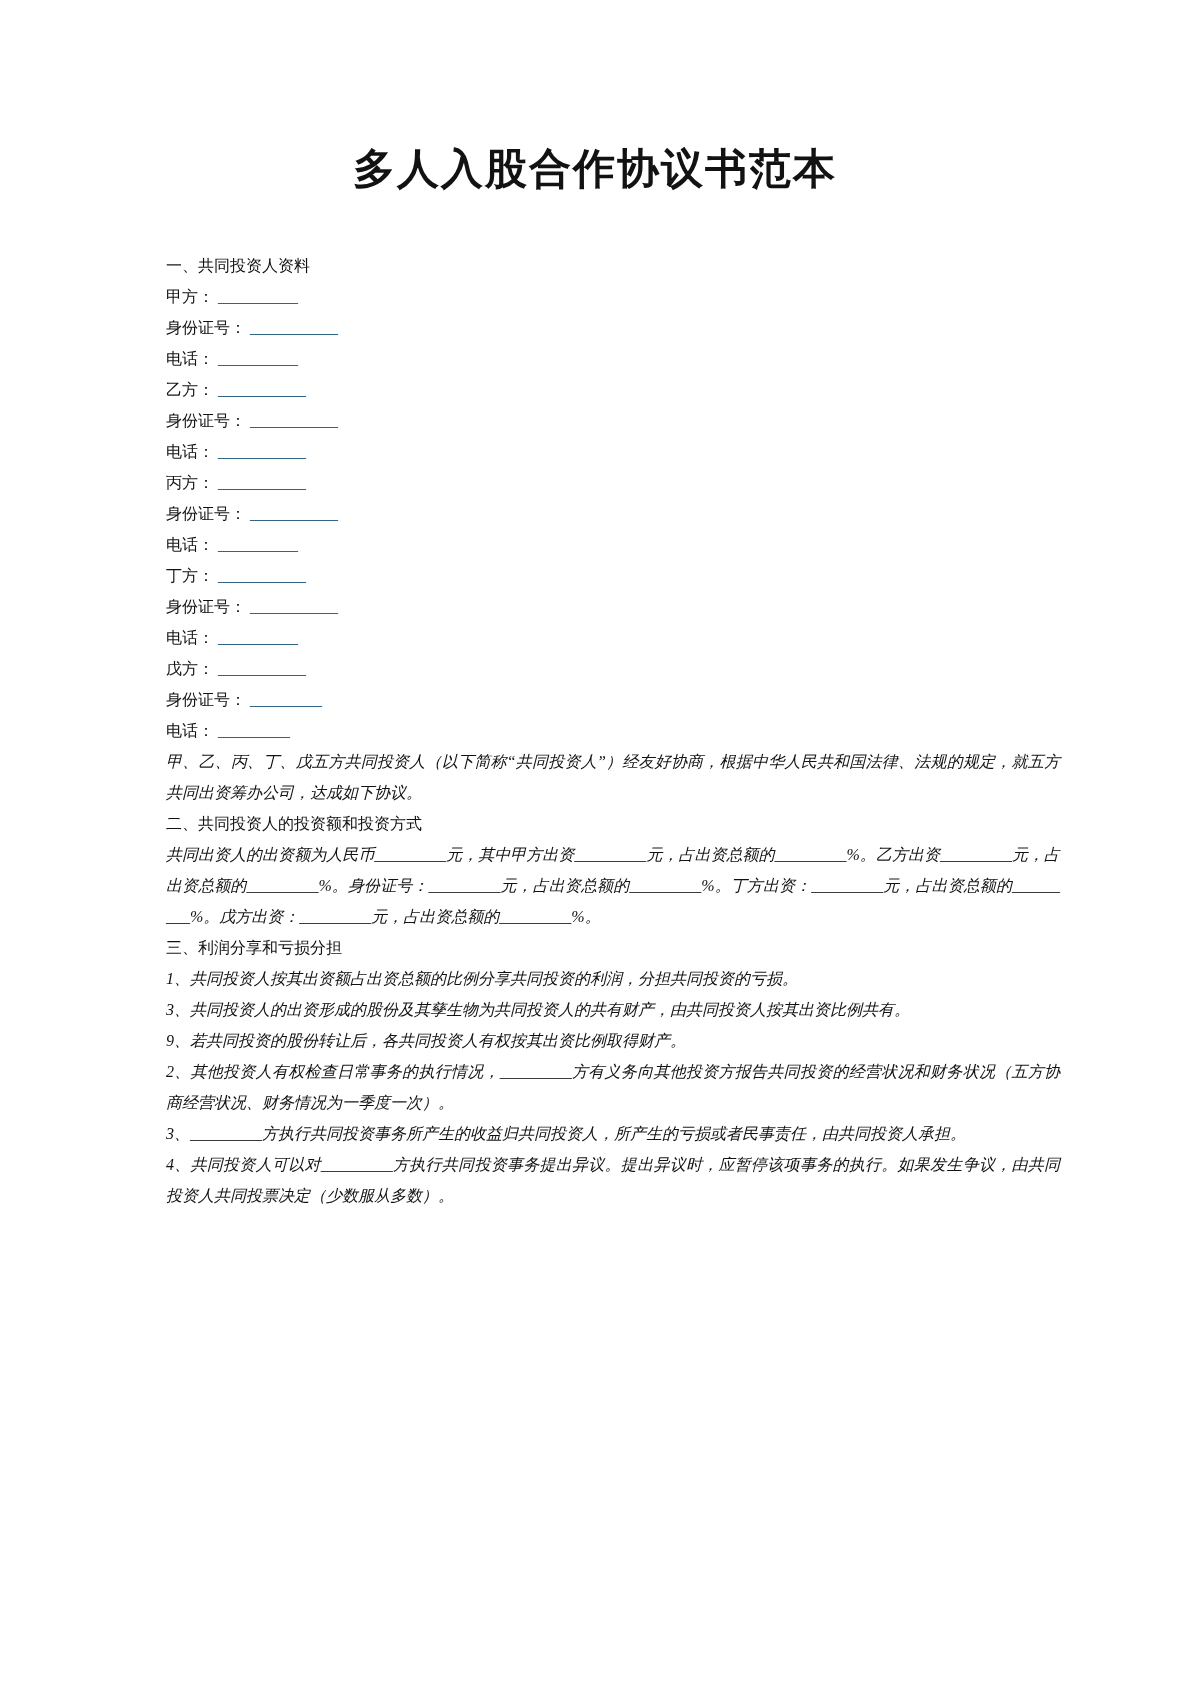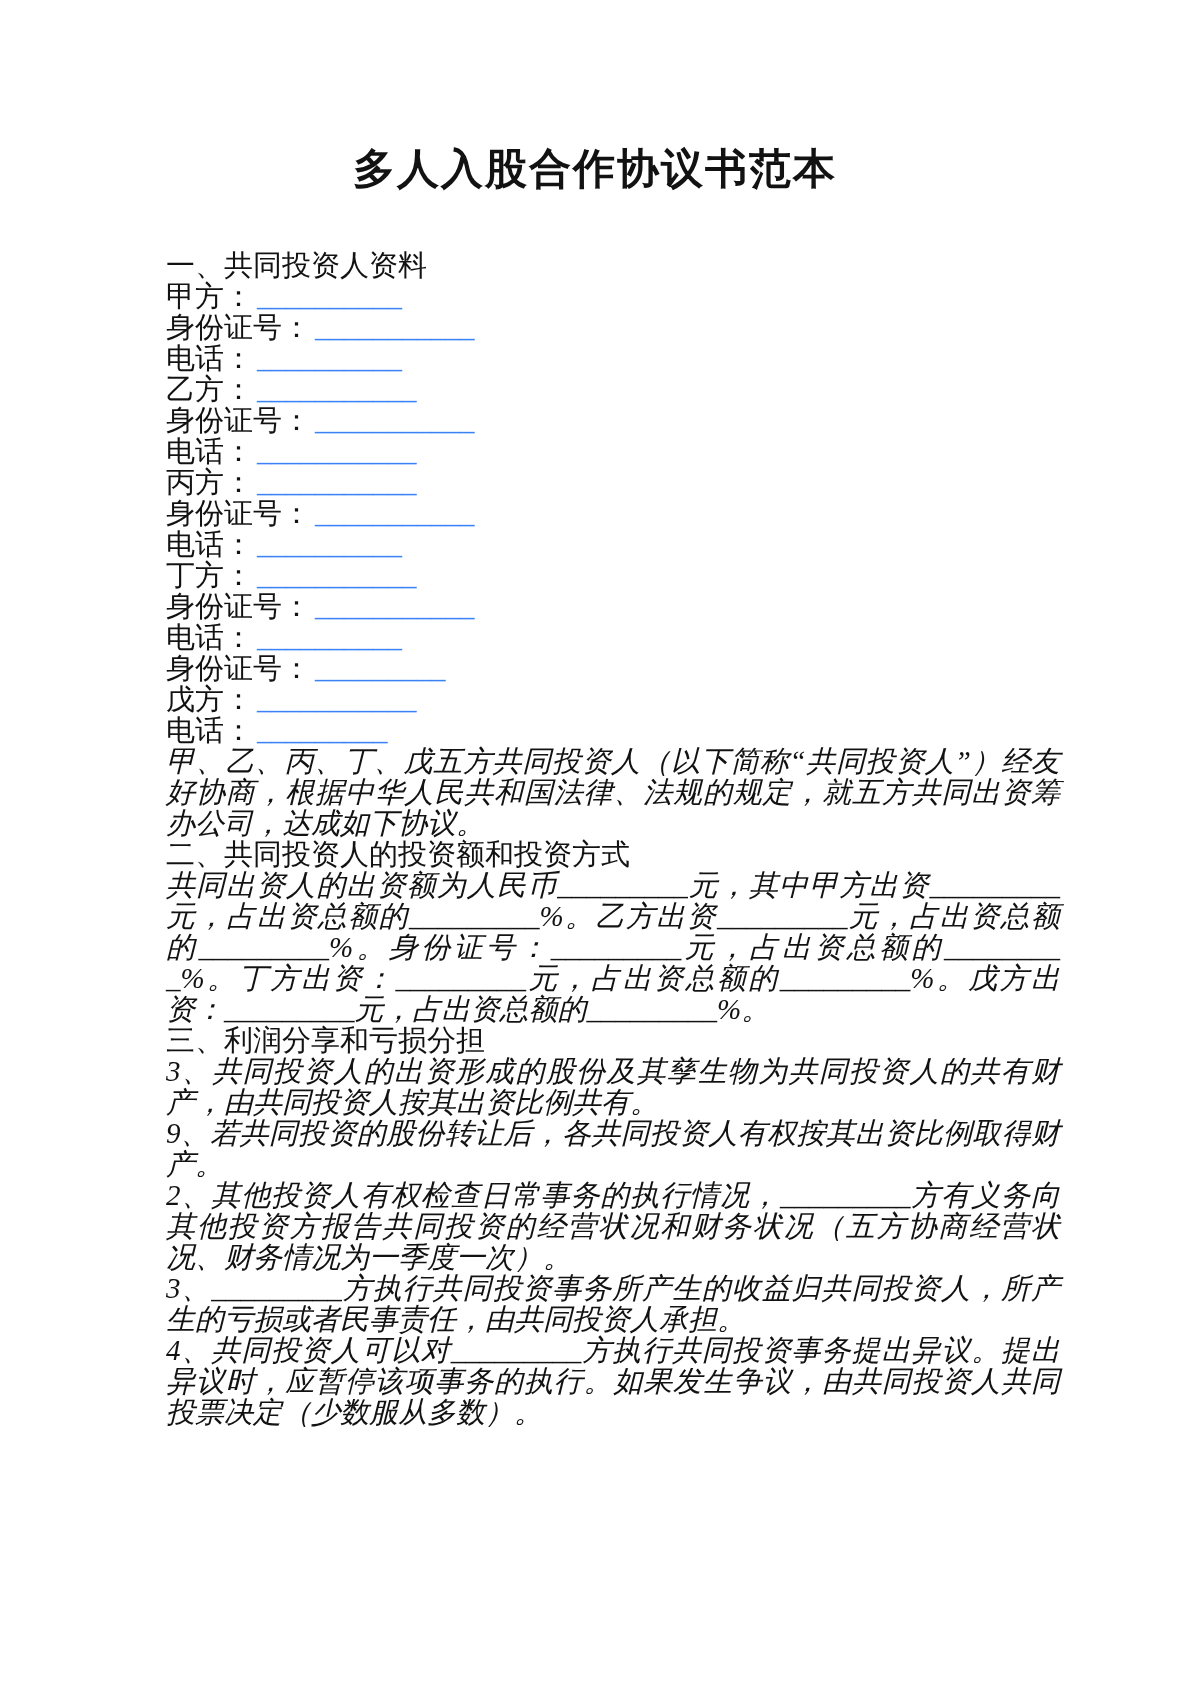--- a/index.html
+++ b/index.html
@@ -24,32 +24,32 @@
     margin: 0;
     padding-top: 138px;
     text-align: center;
     font-size: 42px;
     line-height: 62px;
     font-weight: bold;
     letter-spacing: 2px;
   }
   .content {
     margin: 50px 130px 0 166px;
-    font-size: 29px;
+    font-size: 16px;
     line-height: 31px;
     text-align: justify;
   }
   .heading {
     margin: 0;
   }
   .field-row {
     white-space: nowrap;
   }
   .field-blank {
-    color: #3b82f6;
+    color: #0c4a6e;
     margin-left: 4px;
   }
   .para {
     margin: 0;
     word-break: break-all;
     font-style: italic;
   }
 </style>
 </head>
 <body>
@@ -68,31 +68,32 @@
       <div class="field-row"><span>电话：</span><span class="field-blank">__________</span></div>
       <div class="field-row"><span>乙方：</span><span class="field-blank">___________</span></div>
       <div class="field-row"><span>身份证号：</span><span class="field-blank">___________</span></div>
       <div class="field-row"><span>电话：</span><span class="field-blank">___________</span></div>
       <div class="field-row"><span>丙方：</span><span class="field-blank">___________</span></div>
       <div class="field-row"><span>身份证号：</span><span class="field-blank">___________</span></div>
       <div class="field-row"><span>电话：</span><span class="field-blank">__________</span></div>
       <div class="field-row"><span>丁方：</span><span class="field-blank">___________</span></div>
       <div class="field-row"><span>身份证号：</span><span class="field-blank">___________</span></div>
       <div class="field-row"><span>电话：</span><span class="field-blank">__________</span></div>
+      <div class="field-row"><span>戊方：</span><span class="field-blank">___________</span></div>
       <div class="field-row"><span>身份证号：</span><span class="field-blank">_________</span></div>
-      <div class="field-row"><span>戊方：</span><span class="field-blank">___________</span></div>
       <div class="field-row"><span>电话：</span><span class="field-blank">_________</span></div>
     </div>
 
     <p class="para">甲、乙、丙、丁、戊五方共同投资人（以下简称“共同投资人”）经友好协商，根据中华人民共和国法律、法规的规定，就五方共同出资筹办公司，达成如下协议。</p>
 
     <div class="heading">二、共同投资人的投资额和投资方式</div>
     <p class="para">共同出资人的出资额为人民币_________元，其中甲方出资_________元，占出资总额的_________%。乙方出资_________元，占出资总额的_________%。身份证号：_________元，占出资总额的_________%。丁方出资：_________元，占出资总额的_________%。戊方出资：_________元，占出资总额的_________%。</p>
 
     <div class="heading">三、利润分享和亏损分担</div>
+    <p class="para">1、共同投资人按其出资额占出资总额的比例分享共同投资的利润，分担共同投资的亏损。</p>
     <p class="para">3、共同投资人的出资形成的股份及其孳生物为共同投资人的共有财产，由共同投资人按其出资比例共有。</p>
     <p class="para">9、若共同投资的股份转让后，各共同投资人有权按其出资比例取得财产。</p>
 
     <p class="para">2、其他投资人有权检查日常事务的执行情况，_________方有义务向其他投资方报告共同投资的经营状况和财务状况（五方协商经营状况、财务情况为一季度一次）。</p>
     <p class="para">3、_________方执行共同投资事务所产生的收益归共同投资人，所产生的亏损或者民事责任，由共同投资人承担。</p>
     <p class="para">4、共同投资人可以对_________方执行共同投资事务提出异议。提出异议时，应暂停该项事务的执行。如果发生争议，由共同投资人共同投票决定（少数服从多数）。</p>
 
   </div>
 </div>
 

